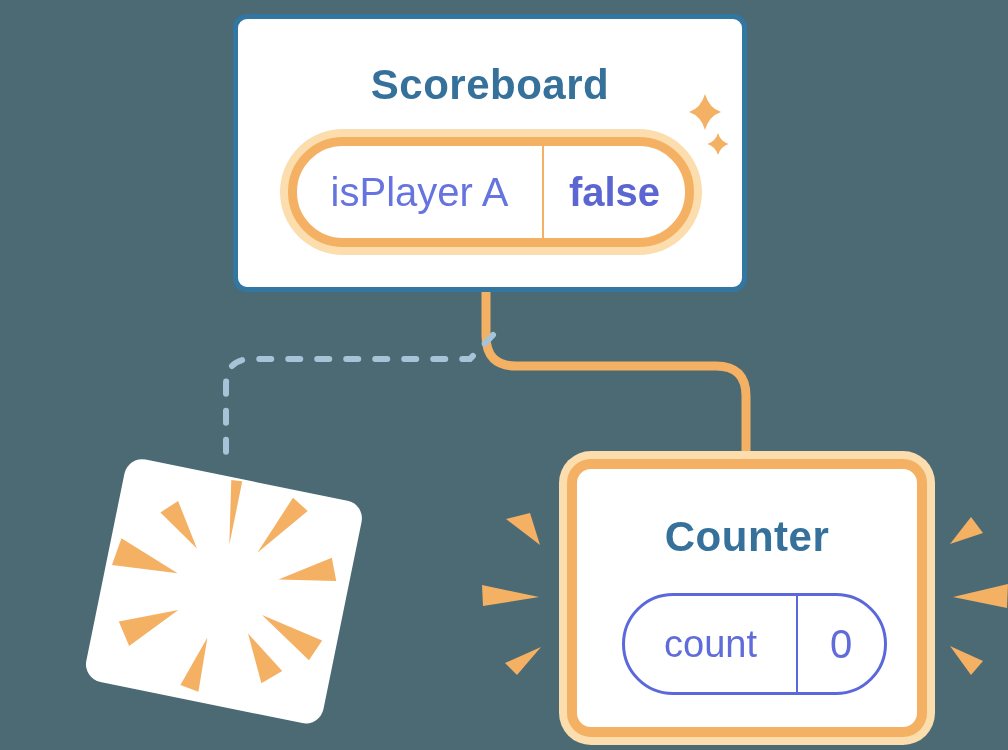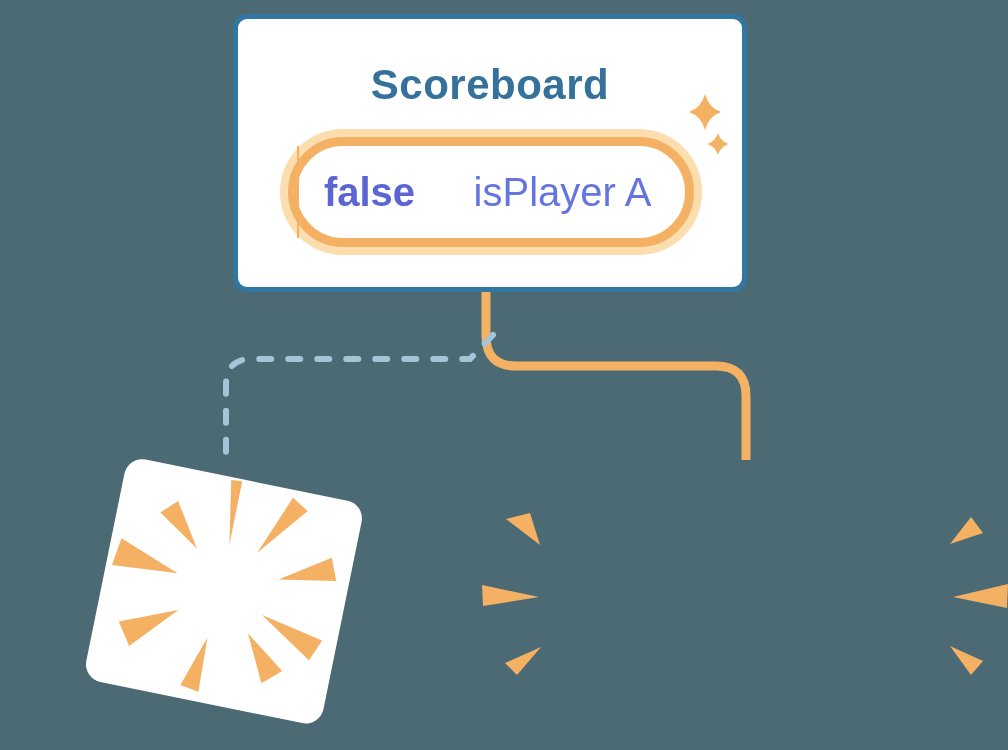--- a/index.html
+++ b/index.html
@@ -99,25 +99,32 @@
       <polygon points="505,663 517,675 541,647"></polygon>
       <polygon points="971,517 983,533 950,544"></polygon>
       <polygon points="1008,584 1007,608 953,597"></polygon>
       <polygon points="971,675 983,661 950,646"></polygon>
     </g>
   </svg>
 
   <div class="card scoreboard">
     <div class="card-title">Scoreboard</div>
     <div class="pill orange">
+      <div class="cell key">isPlayer A</div>
       <div class="cell value">false</div>
-      <div class="cell key">isPlayer A</div>
     </div>
   </div>
 
+  <div class="card counter">
+    <div class="card-title">Counter</div>
+    <div class="pill indigo">
+      <div class="cell key">count</div>
+      <div class="cell value">0</div>
+    </div>
+  </div>
 
   <div class="card destroyed">
     <svg width="242" height="227" viewBox="0 0 242 227">
       <g fill="#F4B163">
         <polygon points="117,67 106,3 117,2"></polygon>
         <polygon points="146,69 170,8 187,18"></polygon>
         <polygon points="172,91 220,59 229,81"></polygon>
         <polygon points="86,77 43,49 58,34"></polygon>
         <polygon points="72,105 6,110 10,82"></polygon>
         <polygon points="80,141 39,186 24,164"></polygon>

